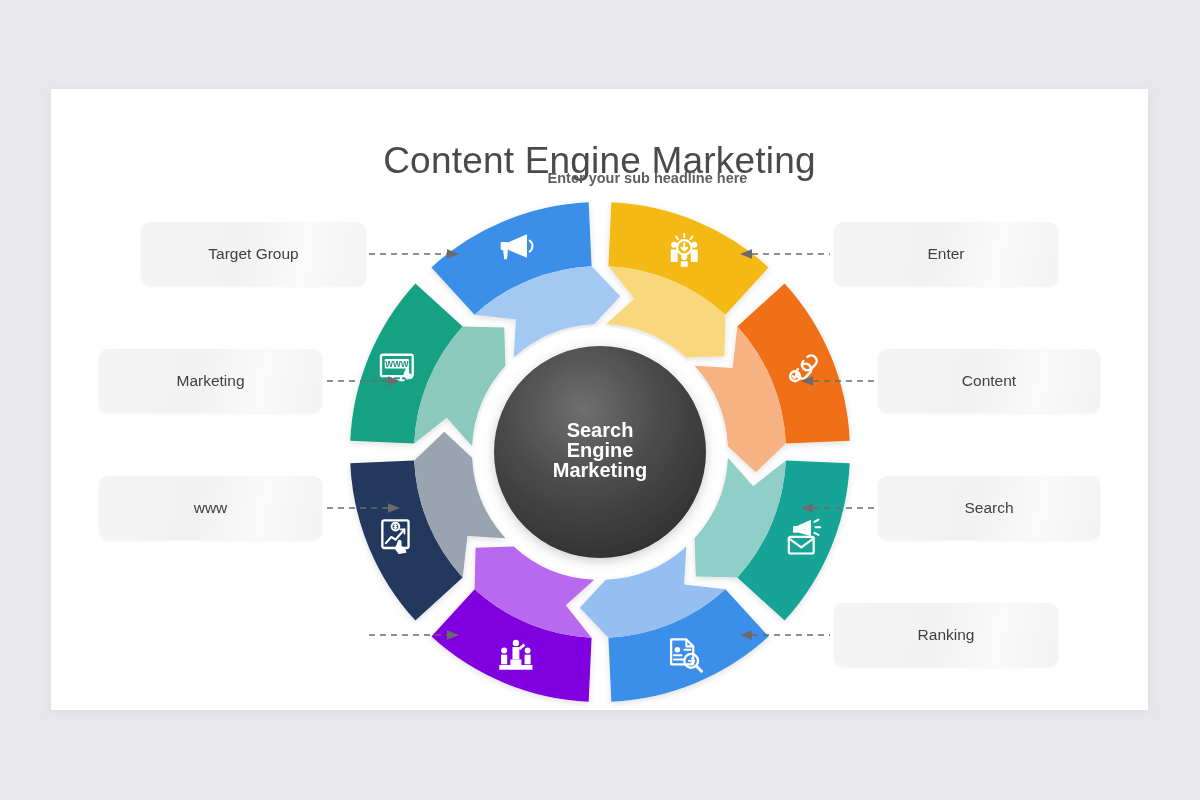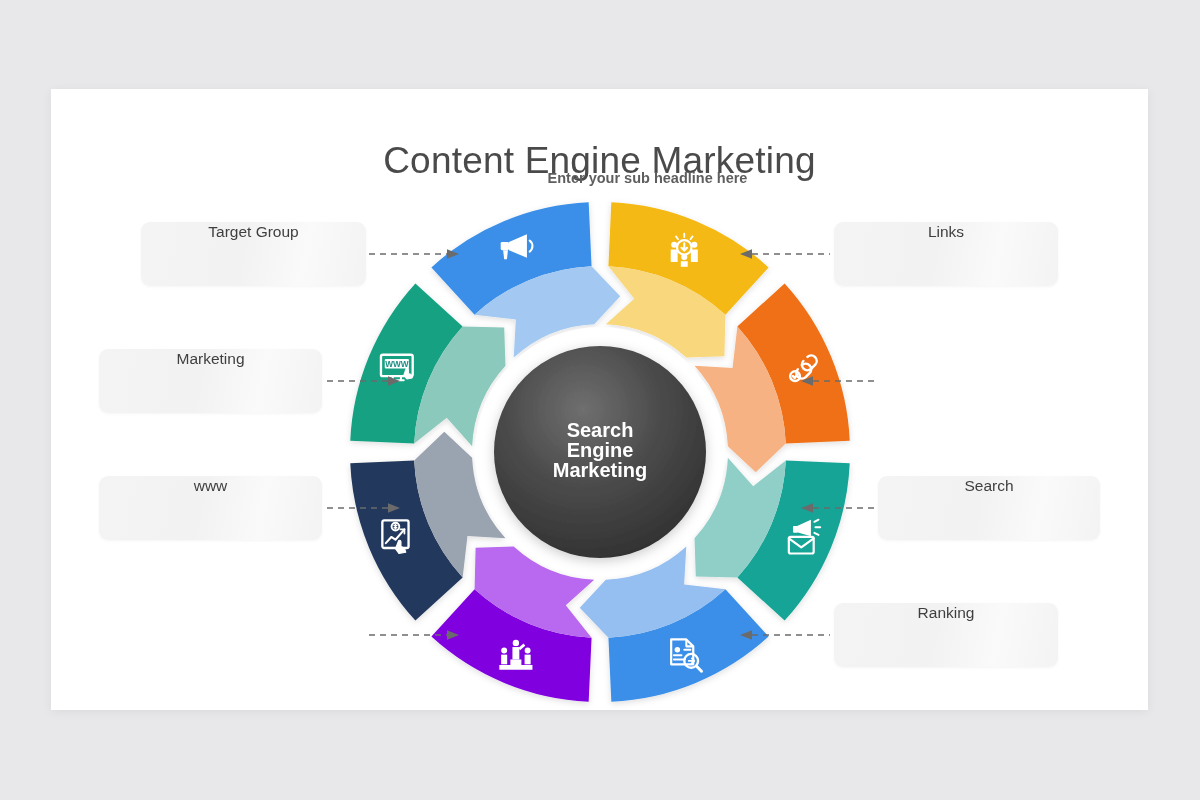--- a/index.html
+++ b/index.html
@@ -72,20 +72,21 @@
     font-weight: bold;
     line-height: 20px;
     pointer-events: none;
   }
   .callout {
     position: absolute;
     background: linear-gradient(100deg, #f4f4f5 0%, #f2f2f3 45%, #fafafa 72%, #f3f3f4 100%);
     border-radius: 9px;
     box-shadow: 0 1px 3px rgba(0,0,0,0.045);
     display: flex;
+    align-items: center;
     justify-content: center;
     text-align: center;
     color: #3f3f3f;
     font-size: 15.5px;
     line-height: 20px;
   }
   .callout span { display: block; width: 100%; }
   .connector {
     position: absolute;
     height: 12px;
@@ -238,23 +239,26 @@
     <div class="callout" style="left:48px; top:260px; width:223px; height:64px;">
       <span>Marketing</span>
     </div>
 
     <div class="callout" style="left:48px; top:387px; width:223px; height:64px;">
       <span>www</span>
     </div>
 
 
     <div class="callout" style="left:783px; top:133px; width:224px; height:64px;">
-      <span>Links</span>
-    </div>
-
+      <span>Enter</span>
+    </div>
+
+    <div class="callout" style="left:827px; top:260px; width:222px; height:64px;">
+      <span>Content</span>
+    </div>
 
     <div class="callout" style="left:783px; top:514px; width:224px; height:64px;">
       <span>Ranking</span>
     </div>
 
     <div class="callout" style="left:827px; top:387px; width:222px; height:64px;">
       <span>Search</span>
     </div>
 
     <div class="connector" style="left:318px; top:159px; width:93px;">

